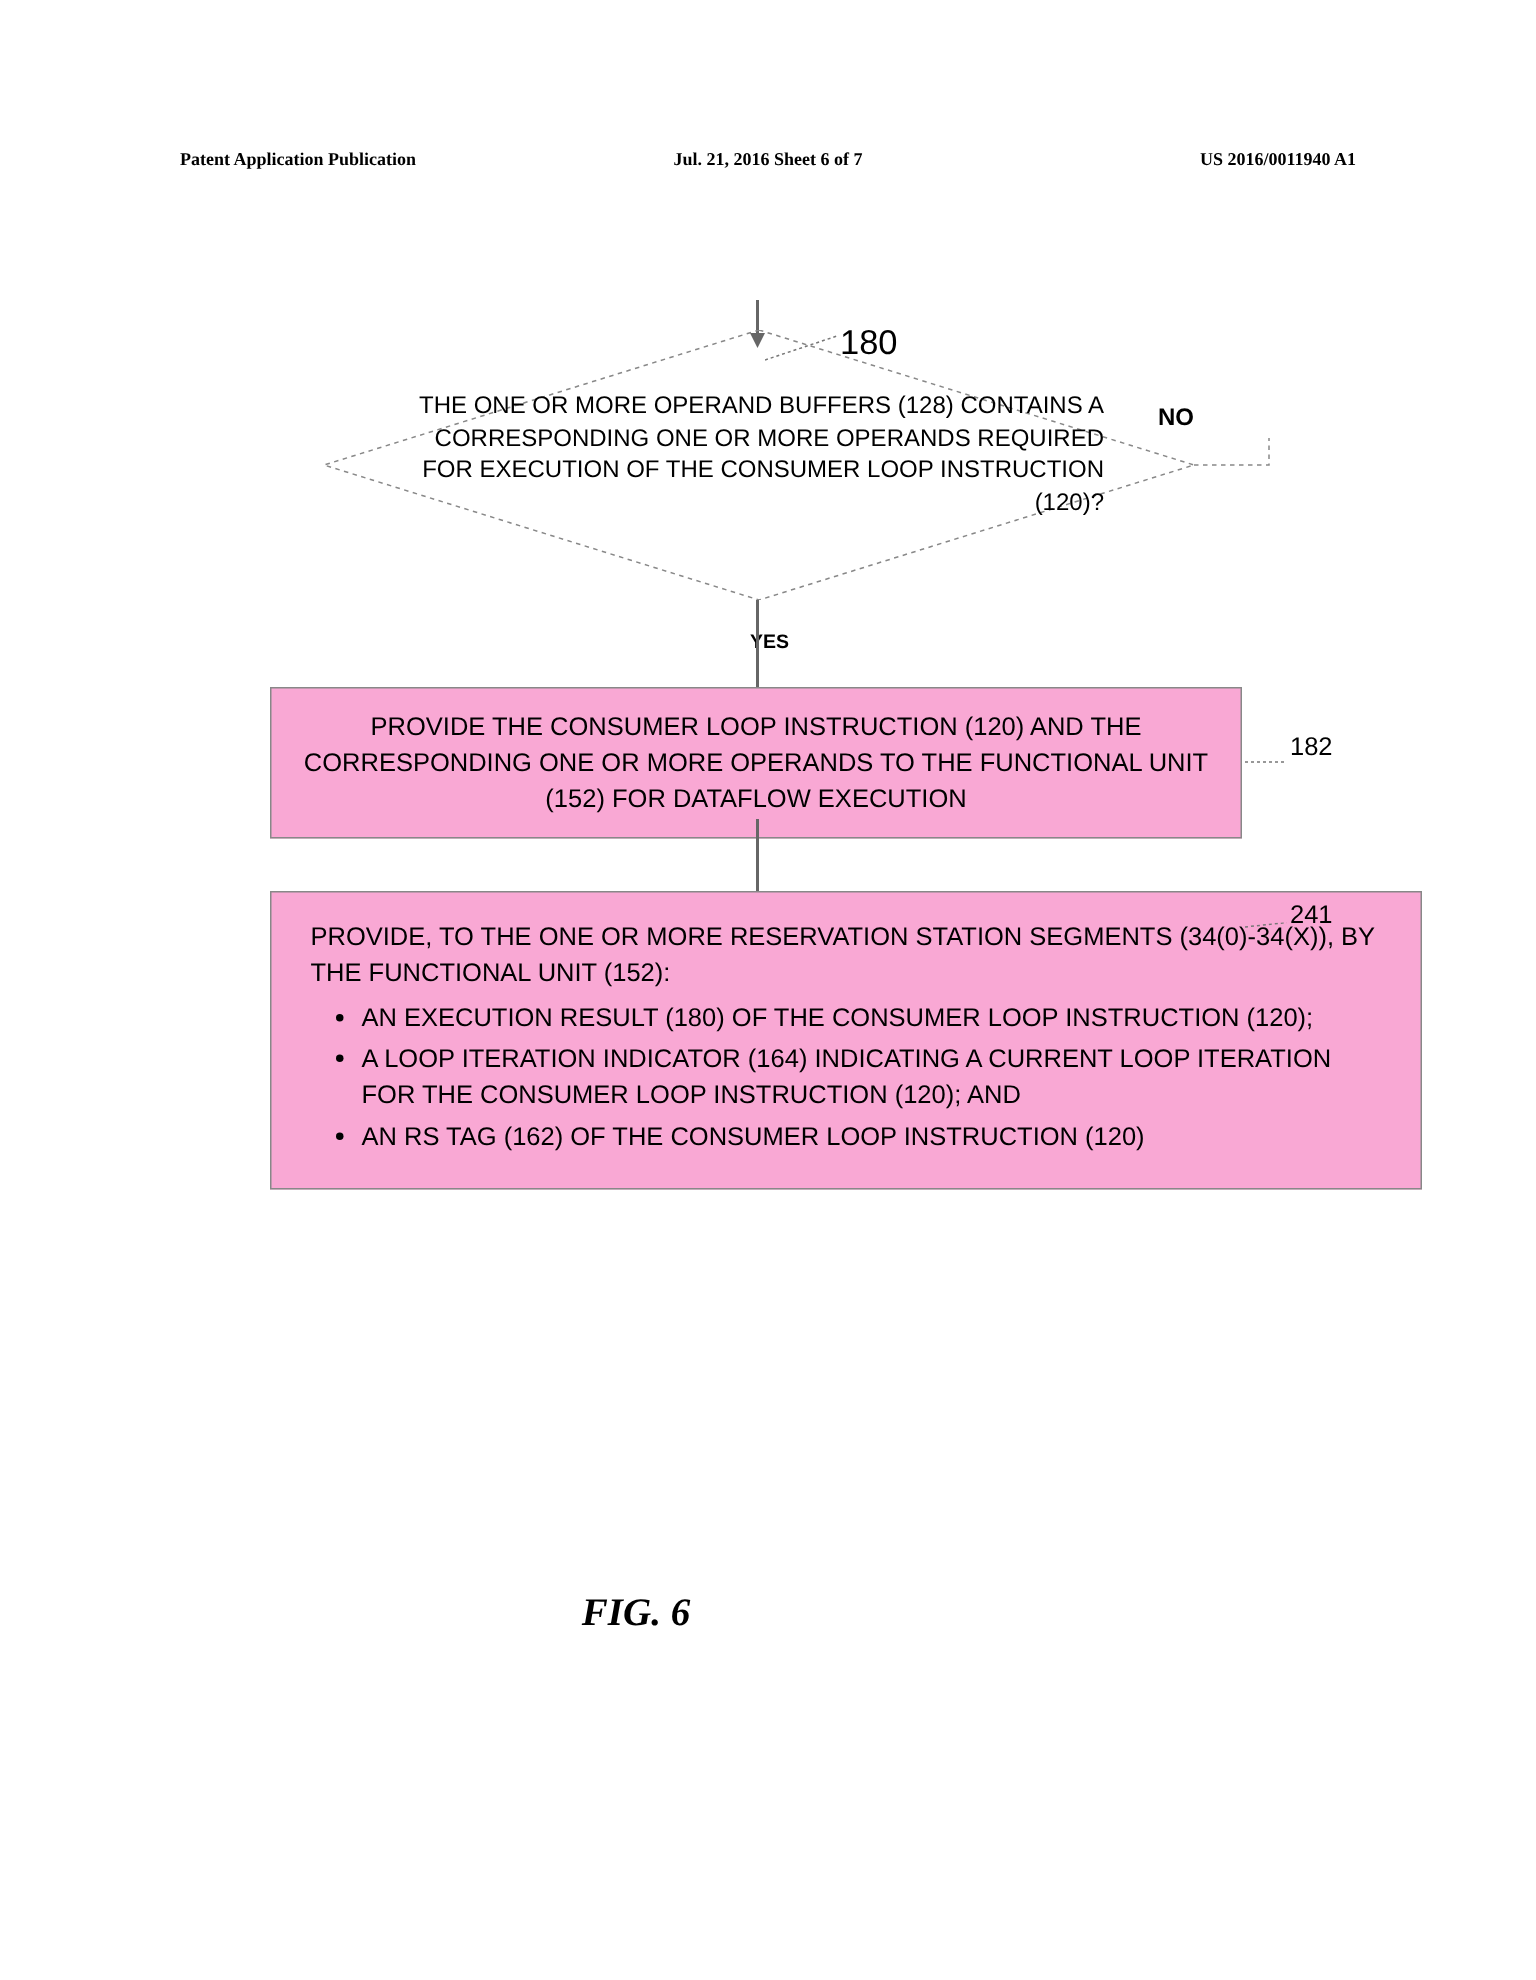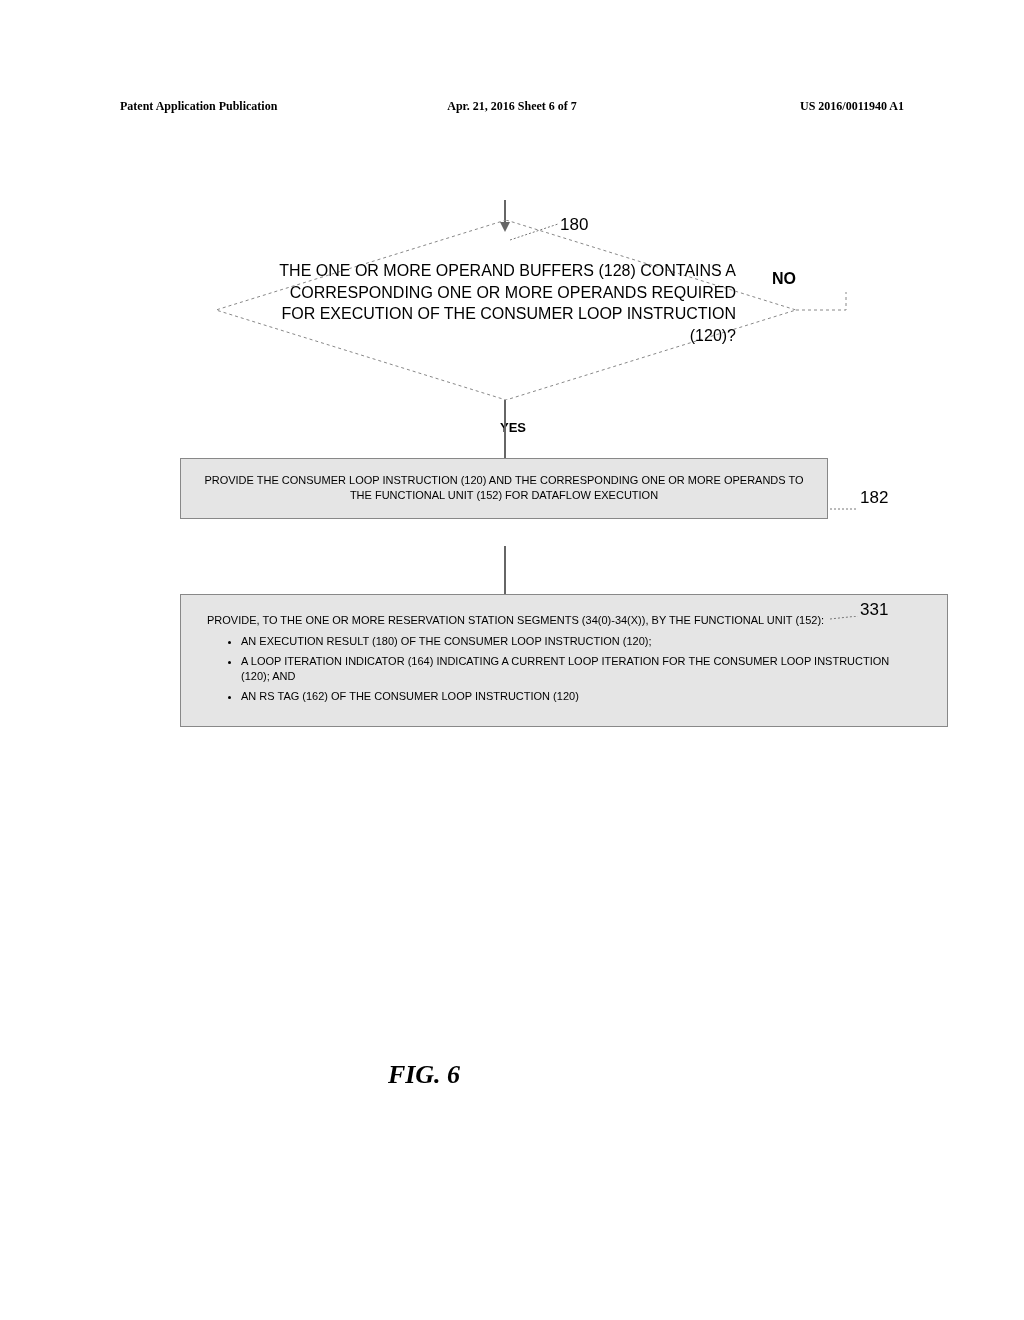--- a/index.html
+++ b/index.html
@@ -56,21 +56,21 @@
       width: 460px;
       text-align: right;
       font-size: 16px;
       line-height: 1.35;
       font-weight: 400;
     }
     .ref180 {
       position: absolute;
       left: 400px;
       top: 15px;
-      font-size: 17px;
+      font-size: 23px;
     }
     .leader180 {
       position: absolute;
       left: 350px;
       top: 22px;
       width: 50px;
       height: 20px;
     }
     .no-label {
       position: absolute;
@@ -103,22 +103,22 @@
     .arrow-yes {
       position: absolute;
       left: 344px;
       top: 200px;
       width: 2px;
       height: 58px;
     }
     .box {
       position: absolute;
       border: 1px solid #888;
-      background: #e5e5e5;
-      font-size: 11px;
+      background: #f9a8d4;
+      font-size: 17px;
       line-height: 1.4;
       padding: 14px 20px;
     }
     .box-182 {
       left: 20px;
       top: 258px;
       width: 648px;
       text-align: center;
     }
     .ref182 {
@@ -187,21 +187,21 @@
       position: absolute;
       bottom: -10px;
       left: -4px;
     }
   </style>
 </head>
 <body>
 
 <div class="header">
   <span class="left">Patent Application Publication</span>
-  <span class="center">Apr. 21, 2016  Sheet 6 of 7</span>
+  <span class="center">Jul. 21, 2016  Sheet 6 of 7</span>
   <span class="right">US 2016/0011940 A1</span>
 </div>
 
 <div class="diagram">
 
   <div class="arrow-into-decision vline">
     <div class="arrowhead"></div>
   </div>
 
   <div class="decision-wrap">
@@ -252,17 +252,17 @@
       <li>AN EXECUTION RESULT (180) OF THE CONSUMER LOOP INSTRUCTION (120);</li>
       <li>A LOOP ITERATION INDICATOR (164) INDICATING A CURRENT LOOP ITERATION FOR THE CONSUMER LOOP INSTRUCTION (120); AND</li>
       <li>AN RS TAG (162) OF THE CONSUMER LOOP INSTRUCTION (120)</li>
     </ul>
   </div>
   <div class="leader184">
     <svg width="28" height="6">
         <line x1="0" y1="3" x2="28" y2="0" stroke="#777" stroke-width="1" stroke-dasharray="2,2"></line>
       </svg>
   </div>
-  <div class="ref184">331</div>
+  <div class="ref184">241</div>
 
 </div>
 
 <div class="figlabel">FIG. 6</div>
 
 </body></html>

